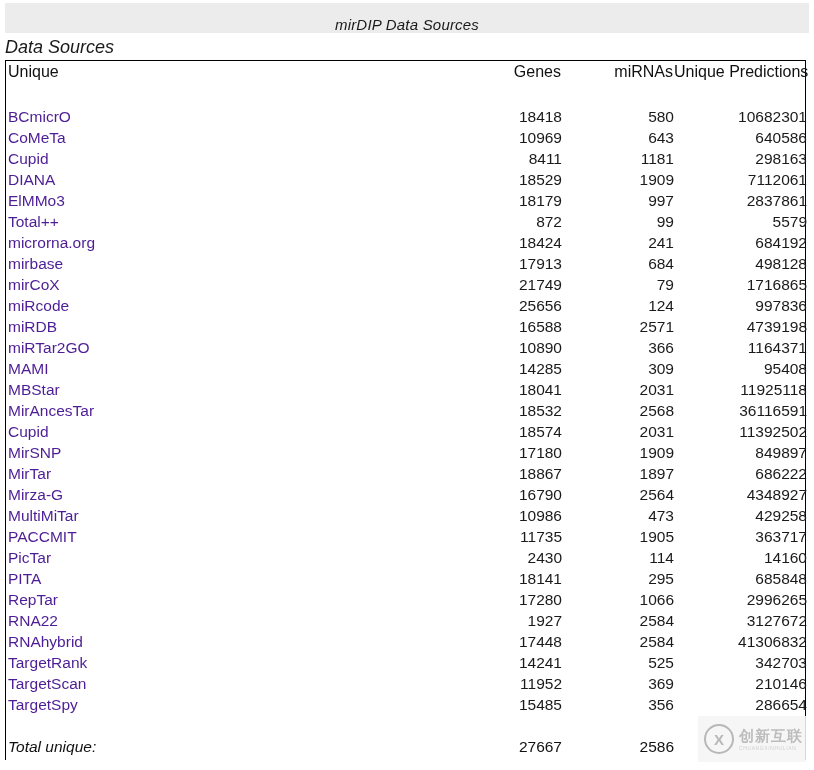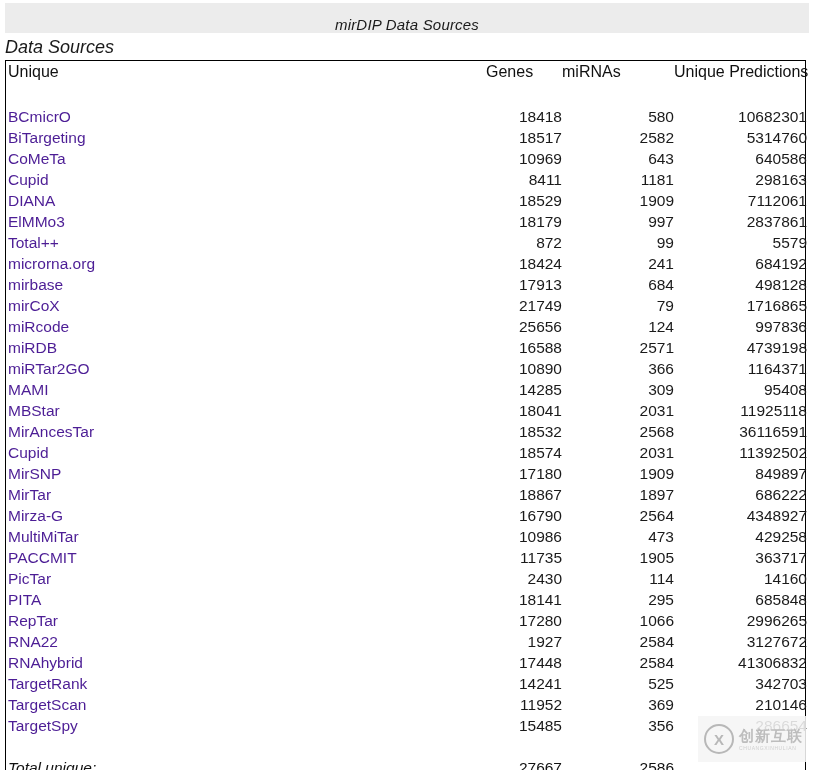--- a/index.html
+++ b/index.html
@@ -61,21 +61,21 @@
   table.dstable th {
     font-weight: normal;
     font-size: 16px;
     text-align: left;
     padding: 2px 0 4px 2px;
     color: #111;
     vertical-align: bottom;
     white-space: nowrap;
   }
   table.dstable th.num {
-    text-align: left;
+    text-align: right;
     padding-right: 1px;
     padding-left: 0;
   }
   tr.spacer-row td { height: 17px; padding: 0; border: 0; }
 
   table.dstable td {
     font-size: 15.5px;
     padding: 0 0 0 2px;
     line-height: 21px;
     height: 21px;
@@ -164,26 +164,20 @@
       </tr>
     </thead>
     <tbody id="rows-body">
         <tr>
           <td class="src"><a>BCmicrO</a></td>
           <td class="num">18418</td>
           <td class="num">580</td>
           <td class="num">10682301</td>
         </tr>
         <tr>
-          <td class="src"><a>BiTargeting</a></td>
-          <td class="num">18517</td>
-          <td class="num">2582</td>
-          <td class="num">5314760</td>
-        </tr>
-        <tr>
           <td class="src"><a>CoMeTa</a></td>
           <td class="num">10969</td>
           <td class="num">643</td>
           <td class="num">640586</td>
         </tr>
         <tr>
           <td class="src"><a>Cupid</a></td>
           <td class="num">8411</td>
           <td class="num">1181</td>
           <td class="num">298163</td>

